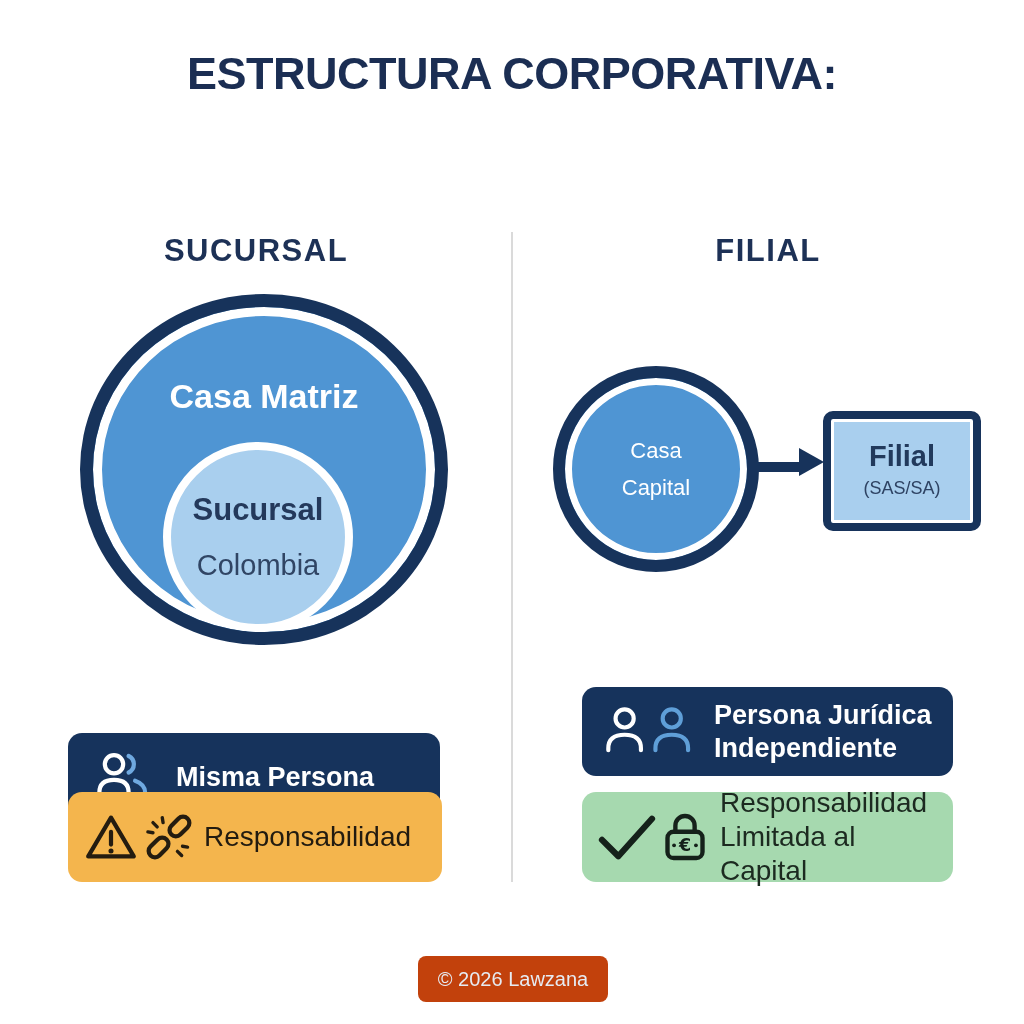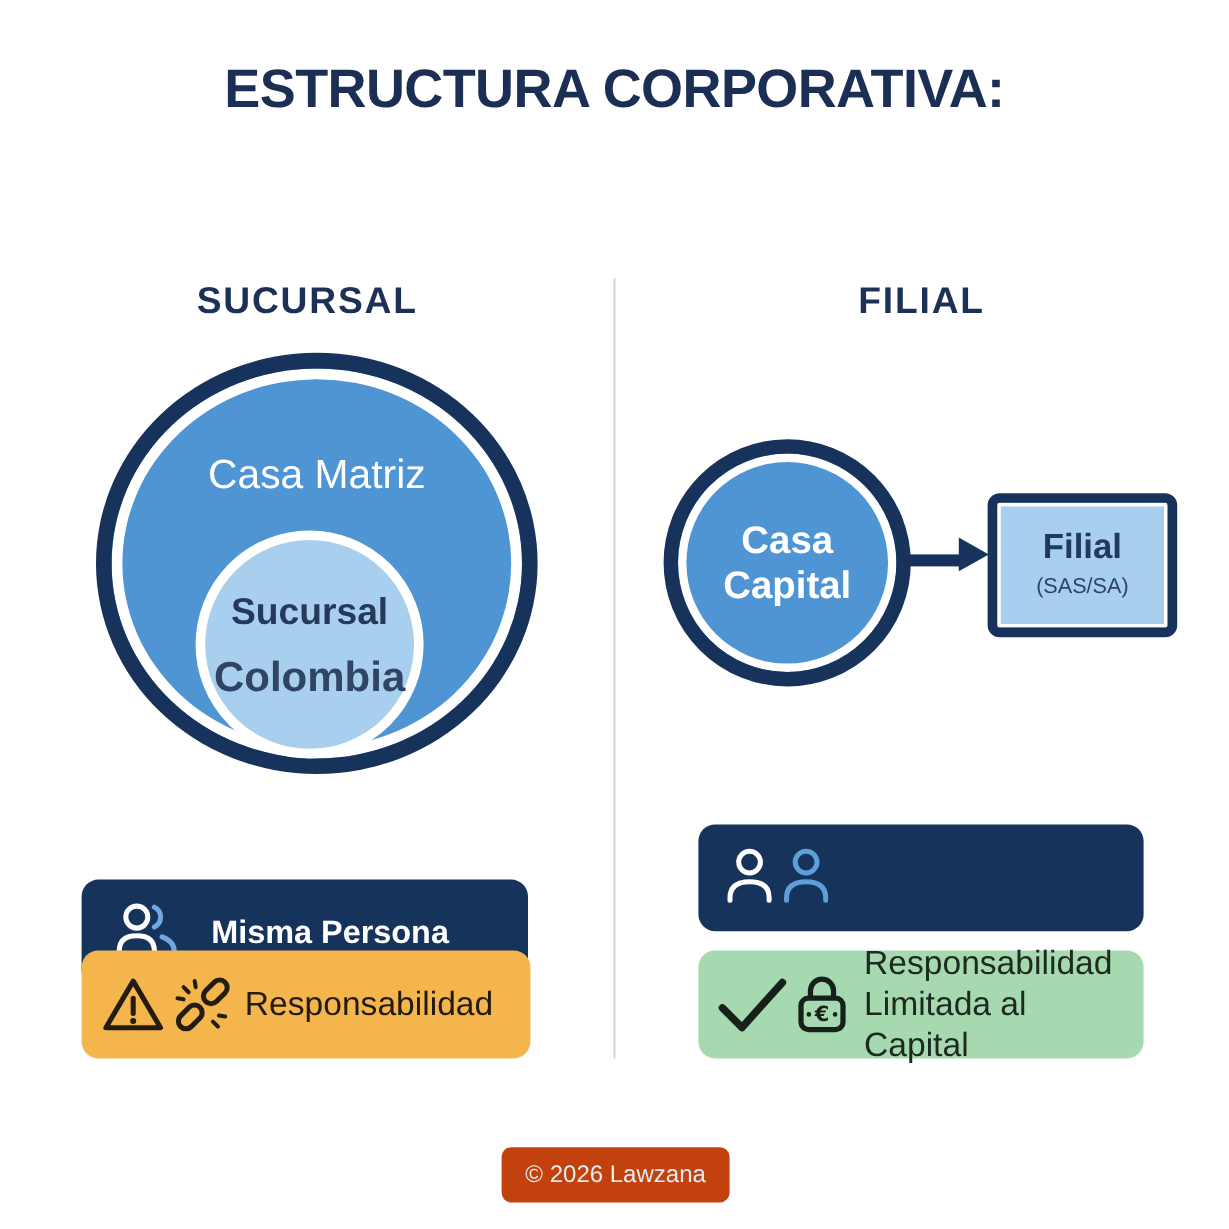--- a/index.html
+++ b/index.html
@@ -22,37 +22,37 @@
   
   .divider{position:absolute;left:511px;top:232px;width:2px;height:650px;background:#dadada;}
   
   .outer-circle{
     position:absolute;left:80px;top:294px;width:368px;height:351px;border-radius:50%;
     box-sizing:border-box;border:13px solid #17335b;background:#4f95d3;
     box-shadow:inset 0 0 0 9px #ffffff;z-index:1;
   }
   .outer-circle-label{
     position:absolute;top:70px;left:0;width:100%;text-align:center;
-    font-size:34px;font-weight:400;color:#ffffff;
+    font-size:34px;font-weight:700;color:#ffffff;
   }
   .inner-circle{
     position:absolute;left:163px;top:442px;width:190px;height:190px;border-radius:50%;
     box-sizing:border-box;border:8px solid #ffffff;background:#a9cfee;z-index:2;
     display:flex;flex-direction:column;align-items:center;justify-content:center;text-align:center;
   }
   .inner-label-primary{font-size:31px;font-weight:700;color:#24395b;line-height:36px;}
-  .inner-label-secondary{font-size:35px;font-weight:700;color:#304564;line-height:34px;margin-top:20px;}
+  .inner-label-secondary{font-size:29px;font-weight:400;color:#304564;line-height:34px;margin-top:20px;}
   
   .right-circle{
     position:absolute;left:553px;top:366px;width:206px;height:206px;border-radius:50%;
     box-sizing:border-box;border:12px solid #17335b;background:#4f95d3;
     box-shadow:inset 0 0 0 7px #ffffff;
     display:flex;flex-direction:column;align-items:center;justify-content:center;text-align:center;
   }
-  .right-circle .line{font-size:32px;font-weight:700;color:#ffffff;line-height:37px;}
+  .right-circle .line{font-size:22px;font-weight:400;color:#ffffff;line-height:37px;}
   .arrow-line{position:absolute;left:754px;top:462px;width:48px;height:10px;background:#17335b;}
   .arrow-head{
     position:absolute;left:799px;top:448px;width:0;height:0;
     border-top:14px solid transparent;border-bottom:14px solid transparent;border-left:25px solid #17335b;
   }
   .filial-box{
     position:absolute;left:823px;top:411px;width:158px;height:120px;
     box-sizing:border-box;border:8px solid #17335b;border-radius:10px;background:#a9cfee;
     box-shadow:inset 0 0 0 3px #ffffff;
     display:flex;flex-direction:column;align-items:center;justify-content:center;text-align:center;
@@ -160,20 +160,24 @@
     <svg class="icon" width="96" height="58" viewBox="0 0 104 64">
       <g fill="none" stroke="#ffffff" stroke-width="4.6" stroke-linecap="round">
         <circle cx="24" cy="17" r="10"></circle>
         <path d="M6 52 v-2 q0-15 18-15 q18 0 18 15 v2"></path>
       </g>
       <g fill="none" stroke="#5f9fd8" stroke-width="4.6" stroke-linecap="round">
         <circle cx="76" cy="17" r="10"></circle>
         <path d="M58 52 v-2 q0-15 18-15 q18 0 18 15 v2"></path>
       </g>
     </svg>
+    <div class="badge-text">
+      <div>Persona Jurídica</div>
+      <div>Independiente</div>
+    </div>
   </div>
 
   <div class="badge green b2r">
     <svg class="icon" width="62" height="50" viewBox="0 0 64 52">
       <path d="M6 29 L23 46 L58 7" fill="none" stroke="#15211a" stroke-width="6.5" stroke-linecap="round" stroke-linejoin="round"></path>
     </svg>
     <svg class="icon" width="50" height="56" viewBox="0 0 56 64" style="margin-left:-8px;">
       <g fill="none" stroke="#15211a" stroke-width="5">
         <path d="M17 26 v-7 a11 11 0 0 1 22 0 v7"></path>
         <rect x="8" y="26" width="40" height="30" rx="7"></rect>

